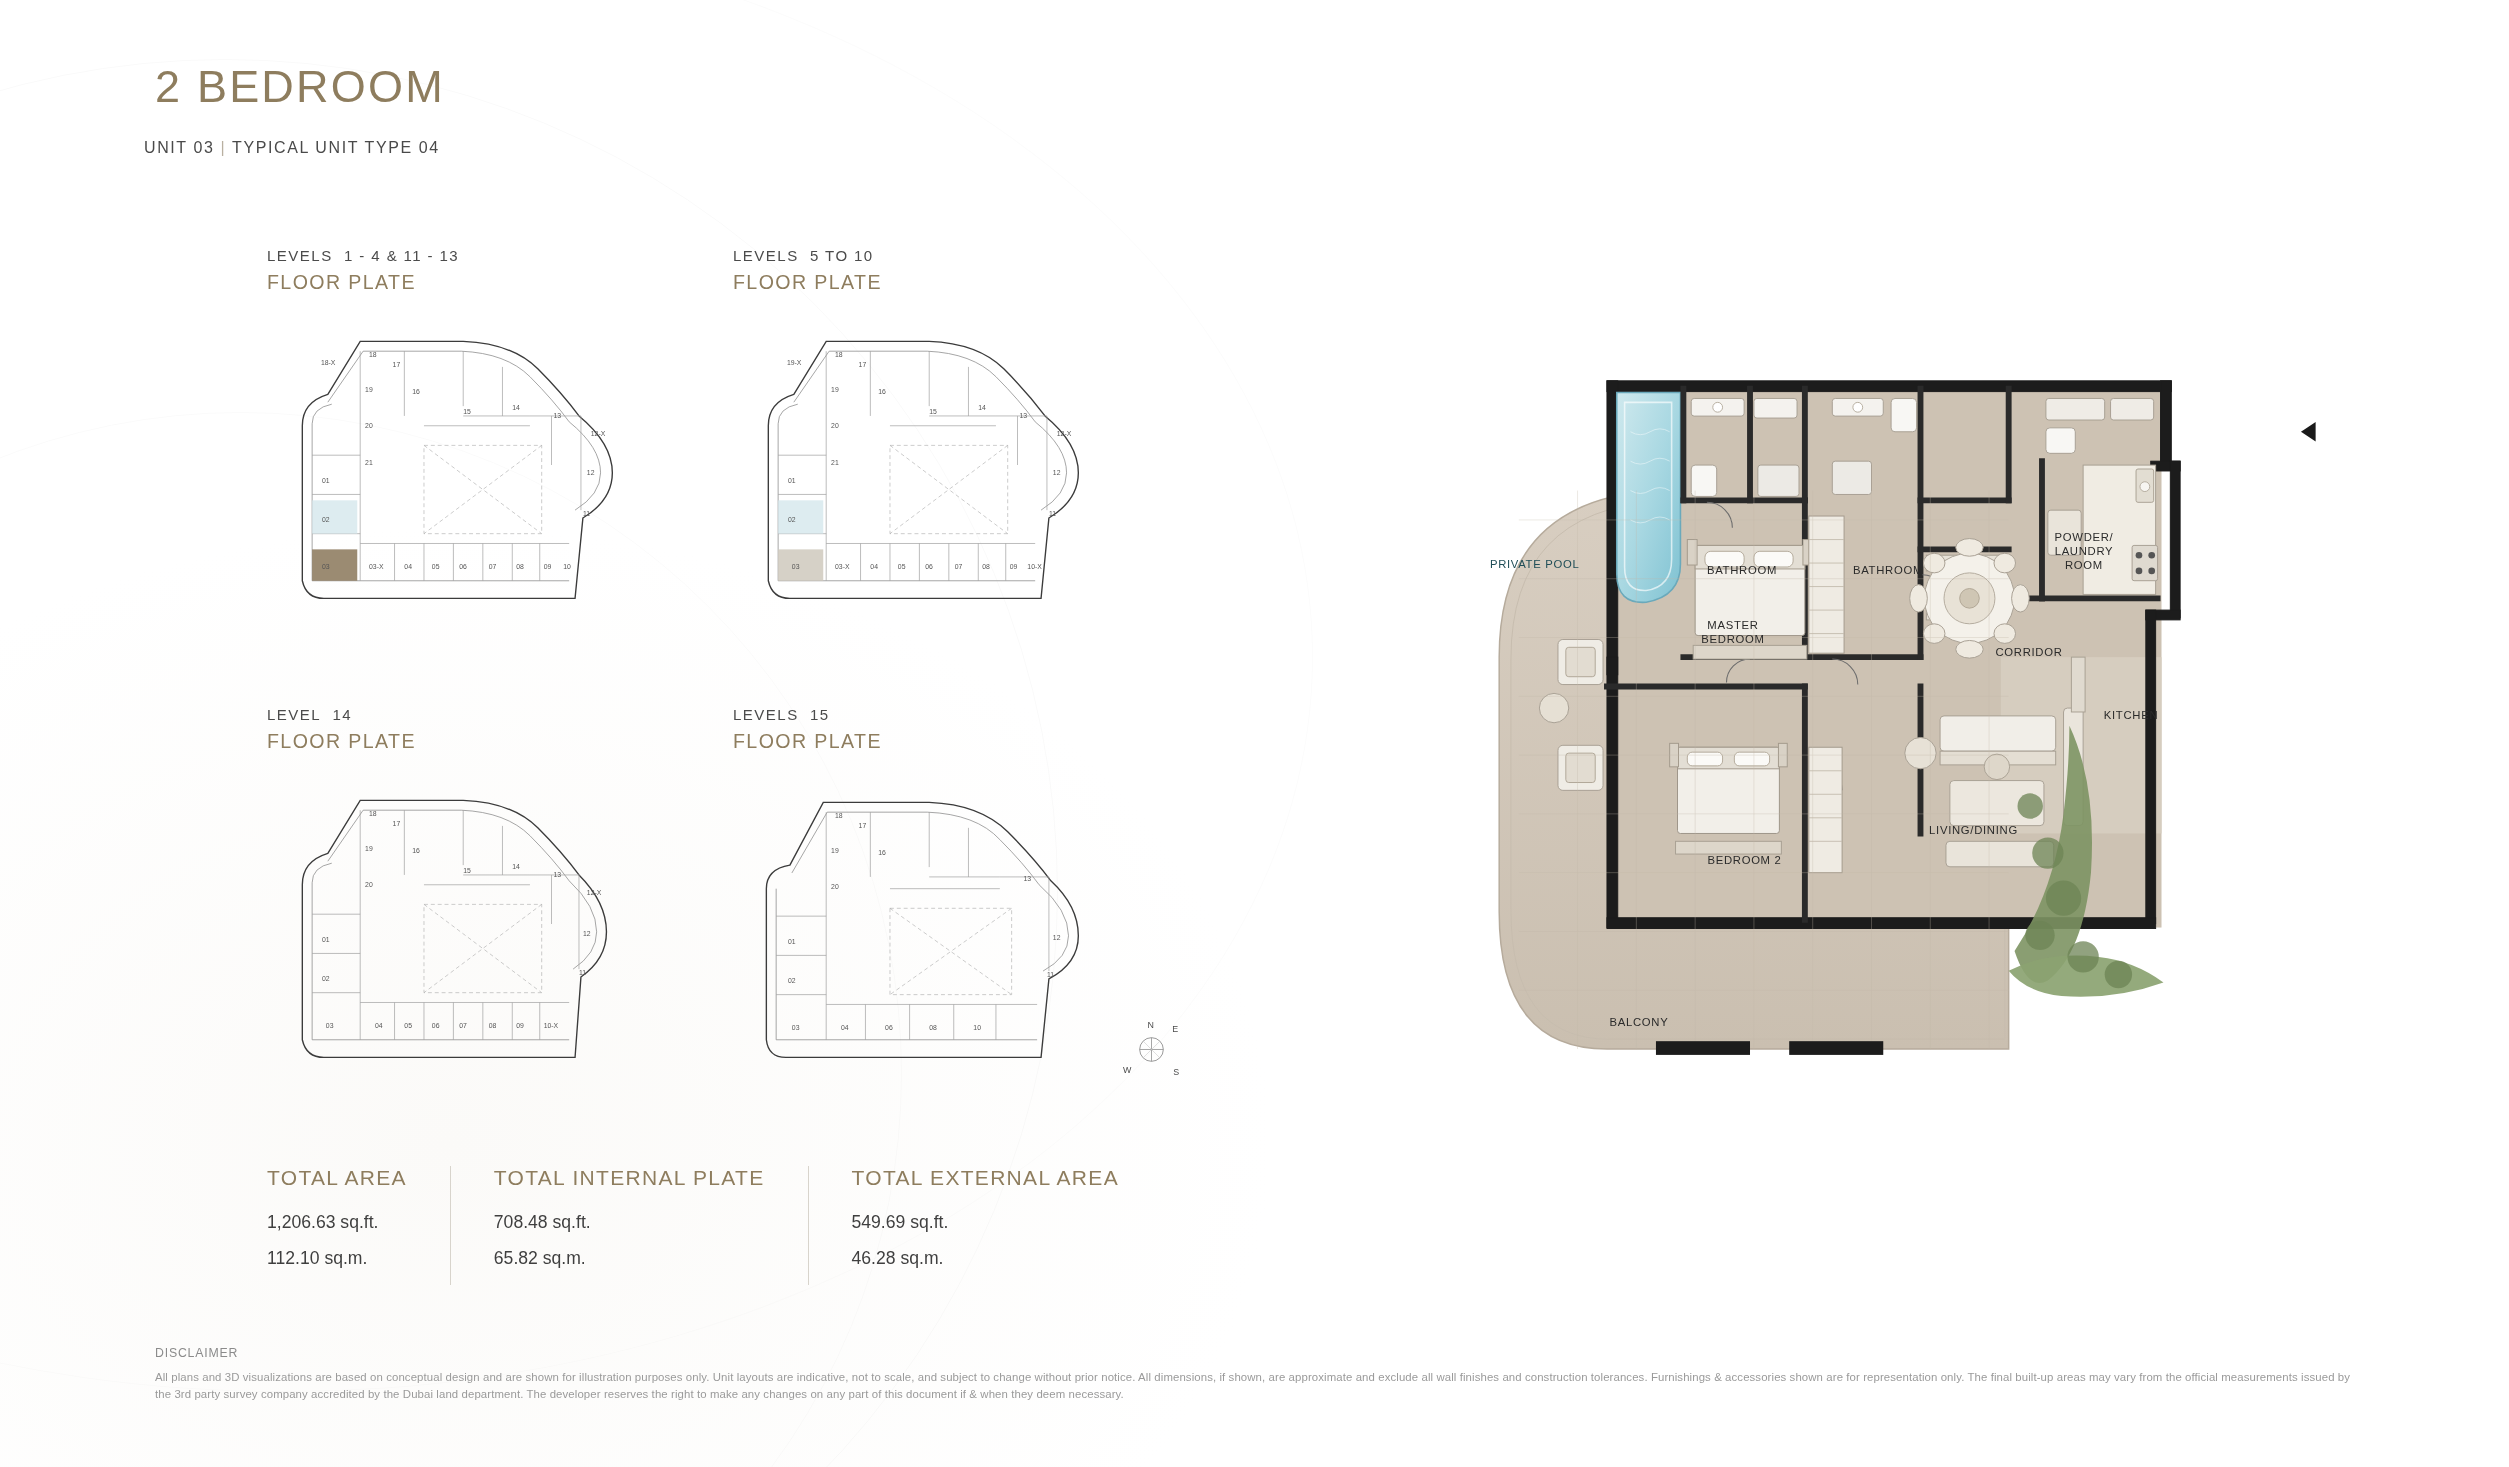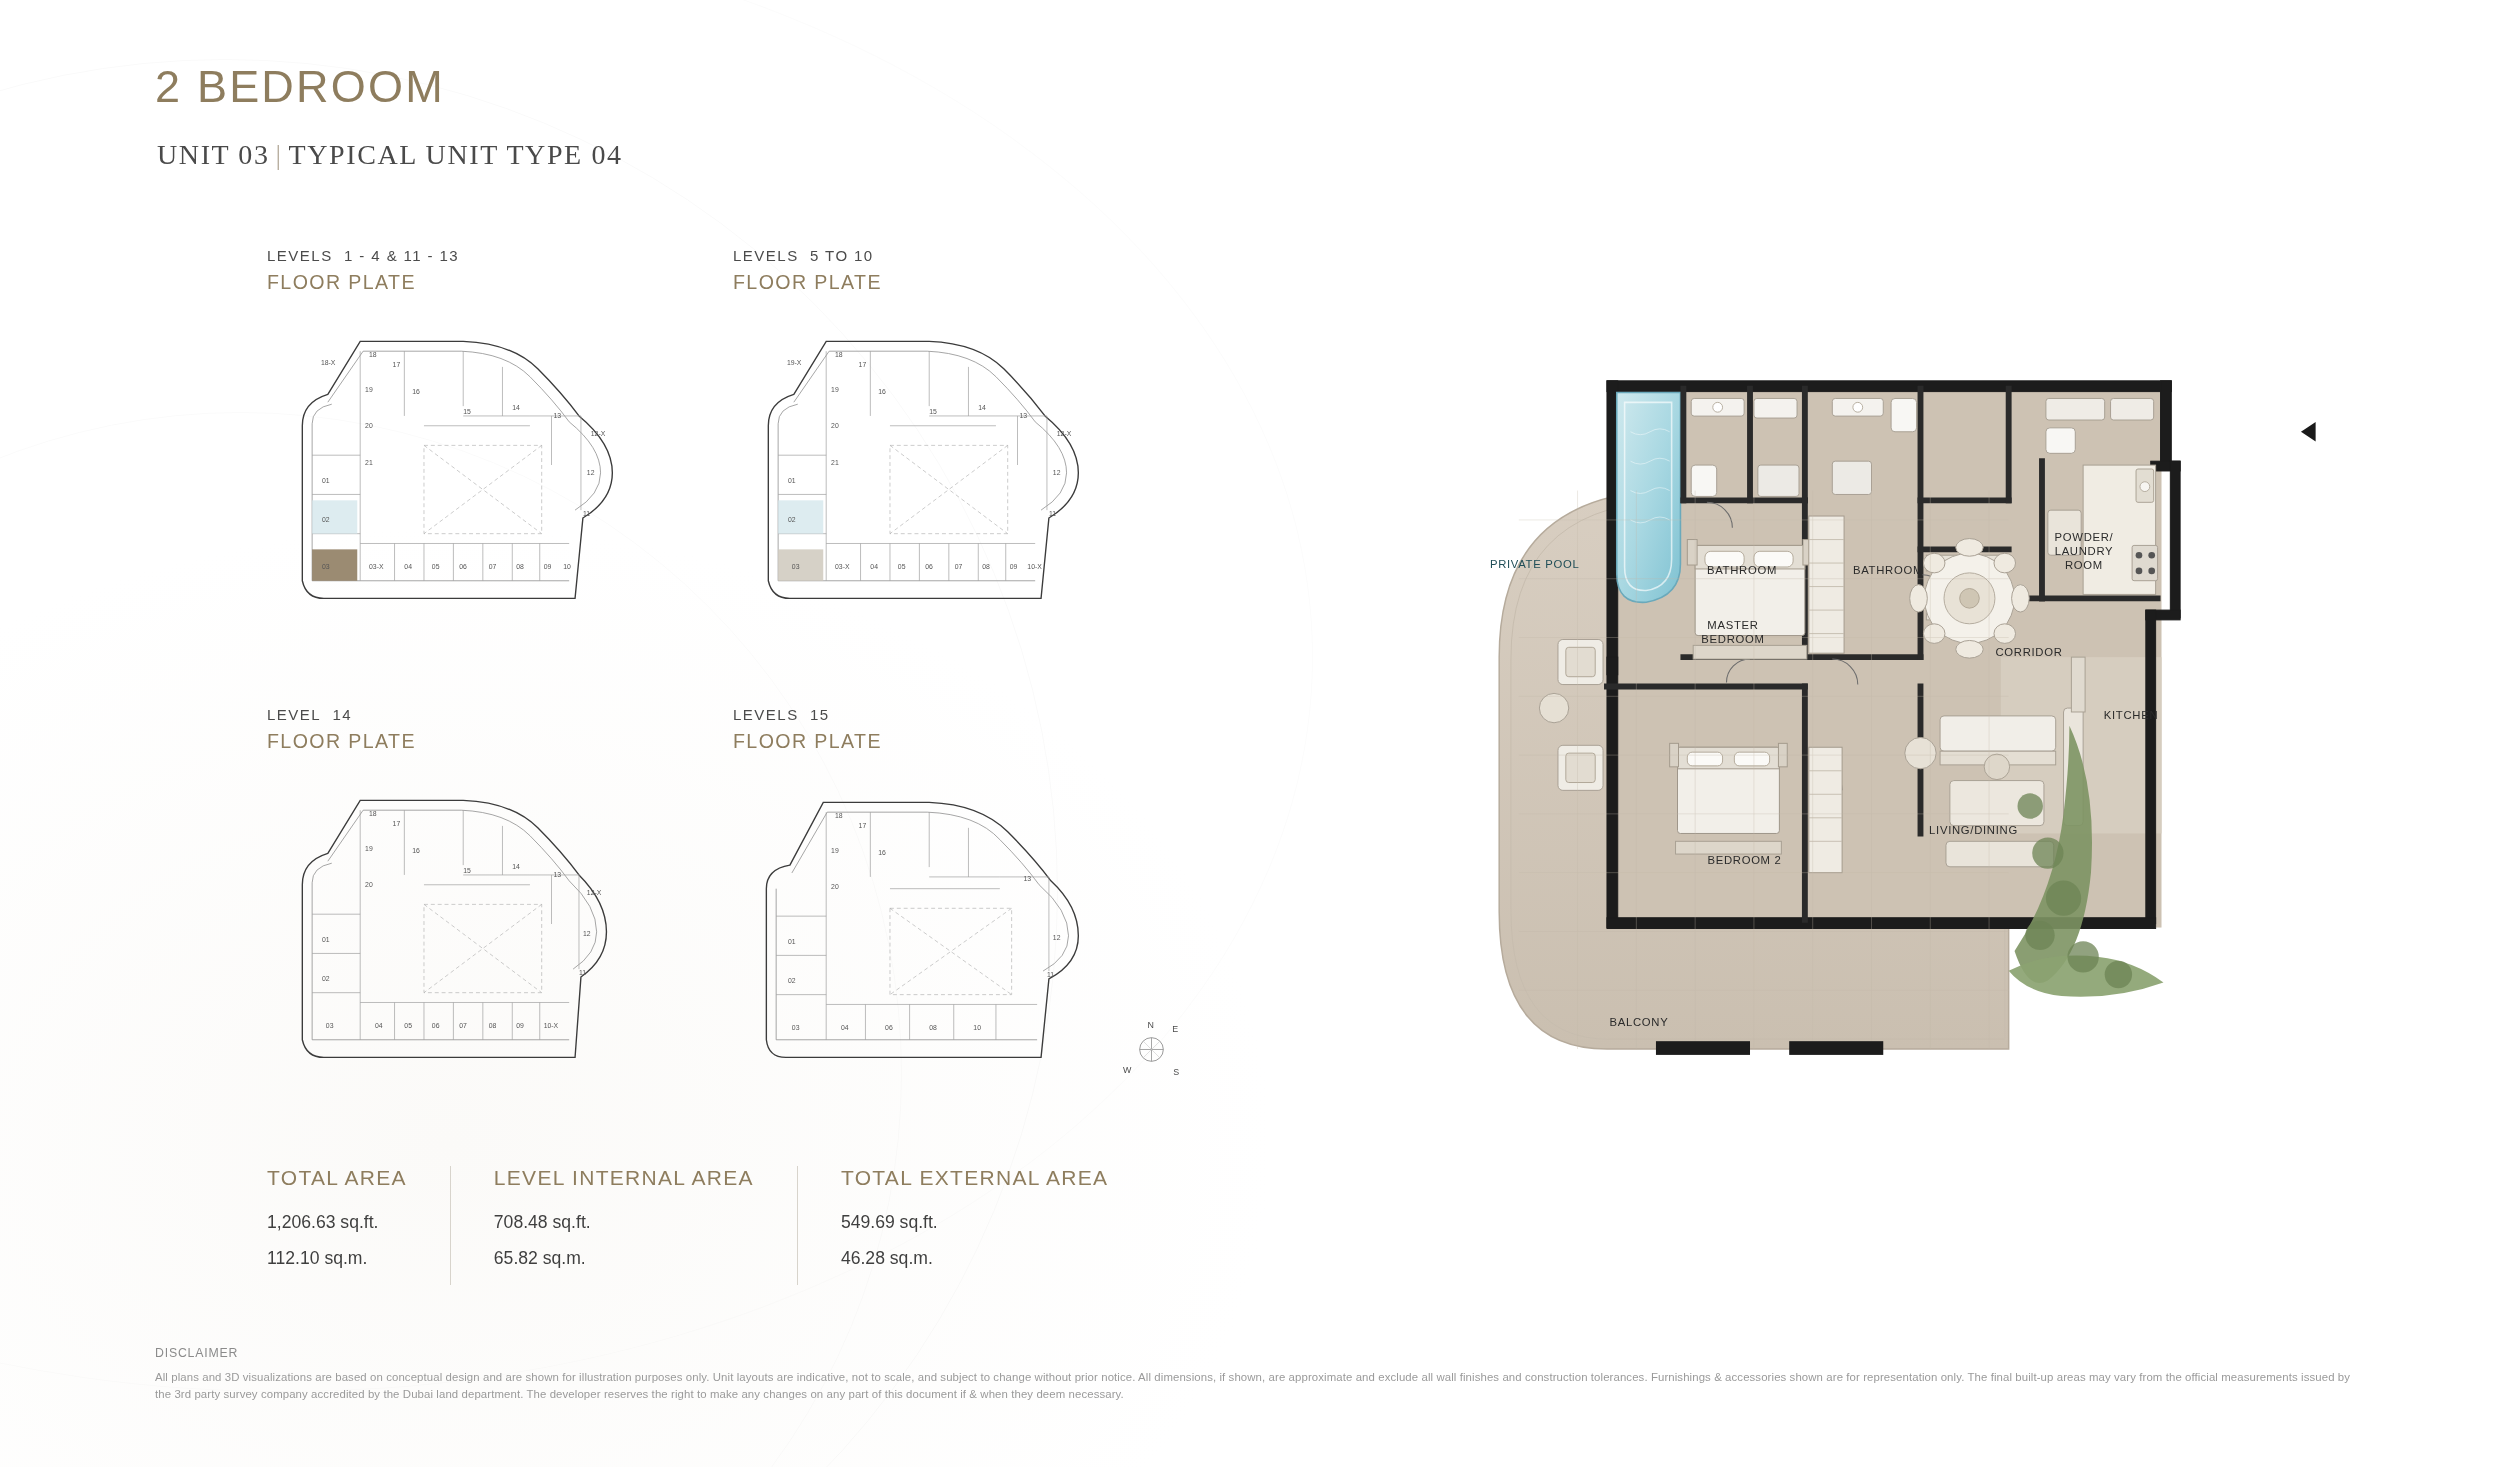--- a/index.html
+++ b/index.html
@@ -28,23 +28,23 @@
   .sw2 { width: 2058px; height: 1470px; left: -745px; top: -78px; border-color: rgba(0,0,0,0.016); }
   .sw3 { width: 1323px; height: 1323px; left: -421px; top: 412px; border-color: rgba(0,0,0,0.018); }
 
   
   #title {
     position: absolute; left: 155px; top: 61px;
     font-size: 45px; letter-spacing: 2.2px;
     color: #8e7d5e; font-weight: 400;
   }
   #subtitle {
-    position: absolute; left: 157px; top: 139px;
-    font-size: 28px; letter-spacing: 1.6px;
-    color: #4a4a4a; font-weight: 400; font-family: Liberation Serif, serif;
+    position: absolute; left: 144px; top: 139px;
+    font-size: 16px; letter-spacing: 1.6px;
+    color: #4a4a4a; font-weight: 400;
   }
   #subtitle .sep { color: #b9b0a1; padding: 0 5.9px; }
 
   
   .plate { position: absolute; }
   .plate .lvl {
     font-size: 15px; letter-spacing: 1.5px; color: #4b4b4b;
     margin-bottom: 6.9px; white-space: nowrap;
   }
   .plate .lvl .num { letter-spacing: 1.4px; }
@@ -361,21 +361,21 @@
     </svg>
   </div>
 
   <div id="areas">
     <div class="area-col">
       <div class="h">TOTAL AREA</div>
       <div class="v">1,206.63 sq.ft.</div>
       <div class="v">112.10 sq.m.</div>
     </div>
     <div class="area-col">
-      <div class="h">LEVEL INTERNAL AREA</div>
+      <div class="h">TOTAL INTERNAL PLATE</div>
       <div class="v">708.48 sq.ft.</div>
       <div class="v">65.82 sq.m.</div>
     </div>
     <div class="area-col">
       <div class="h">TOTAL EXTERNAL AREA</div>
       <div class="v">549.69 sq.ft.</div>
       <div class="v">46.28 sq.m.</div>
     </div>
   </div>
 

